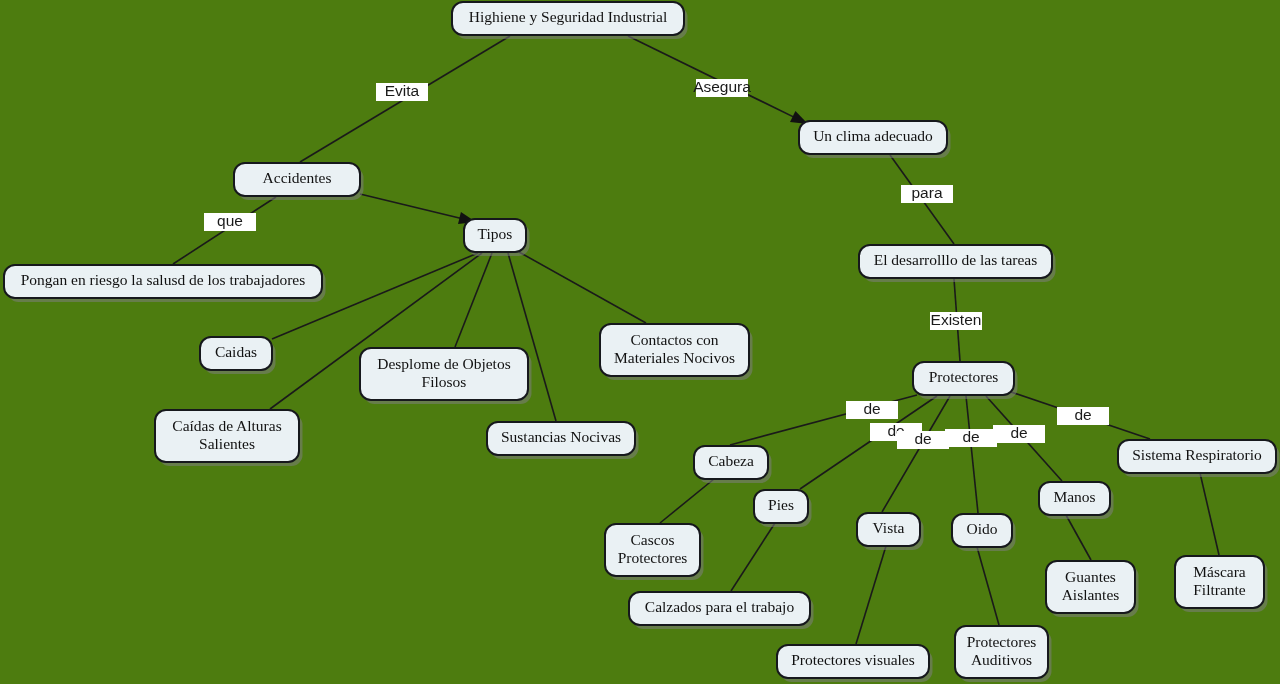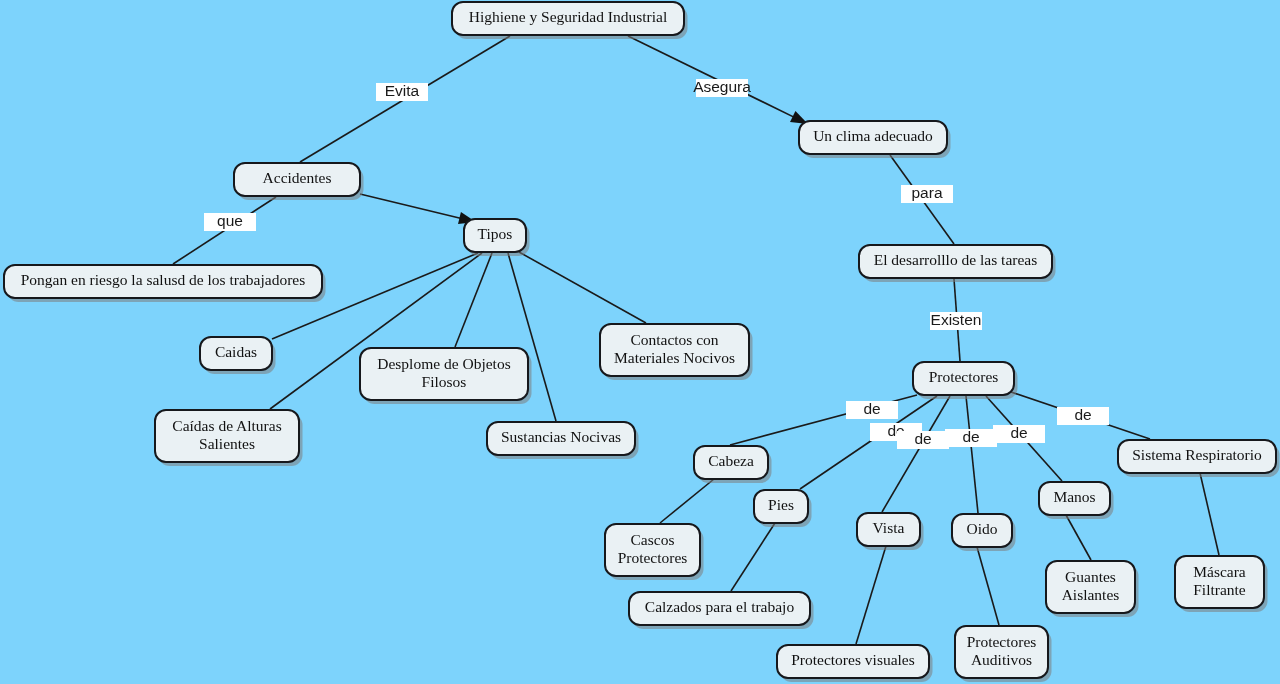--- a/index.html
+++ b/index.html
@@ -10,21 +10,21 @@
   body {
     width: 1280px;
     height: 684px;
     overflow: hidden;
     font-family: "Liberation Serif", serif;
   }
   #map-root {
     position: relative;
     width: 1280px;
     height: 684px;
-    background: #7dd3fc;
+    background: #4d7c0f;
   }
   svg#map-svg {
     position: absolute;
     left: 0;
     top: 0;
     width: 1280px;
     height: 684px;
     display: block;
   }
   .edge-line {

